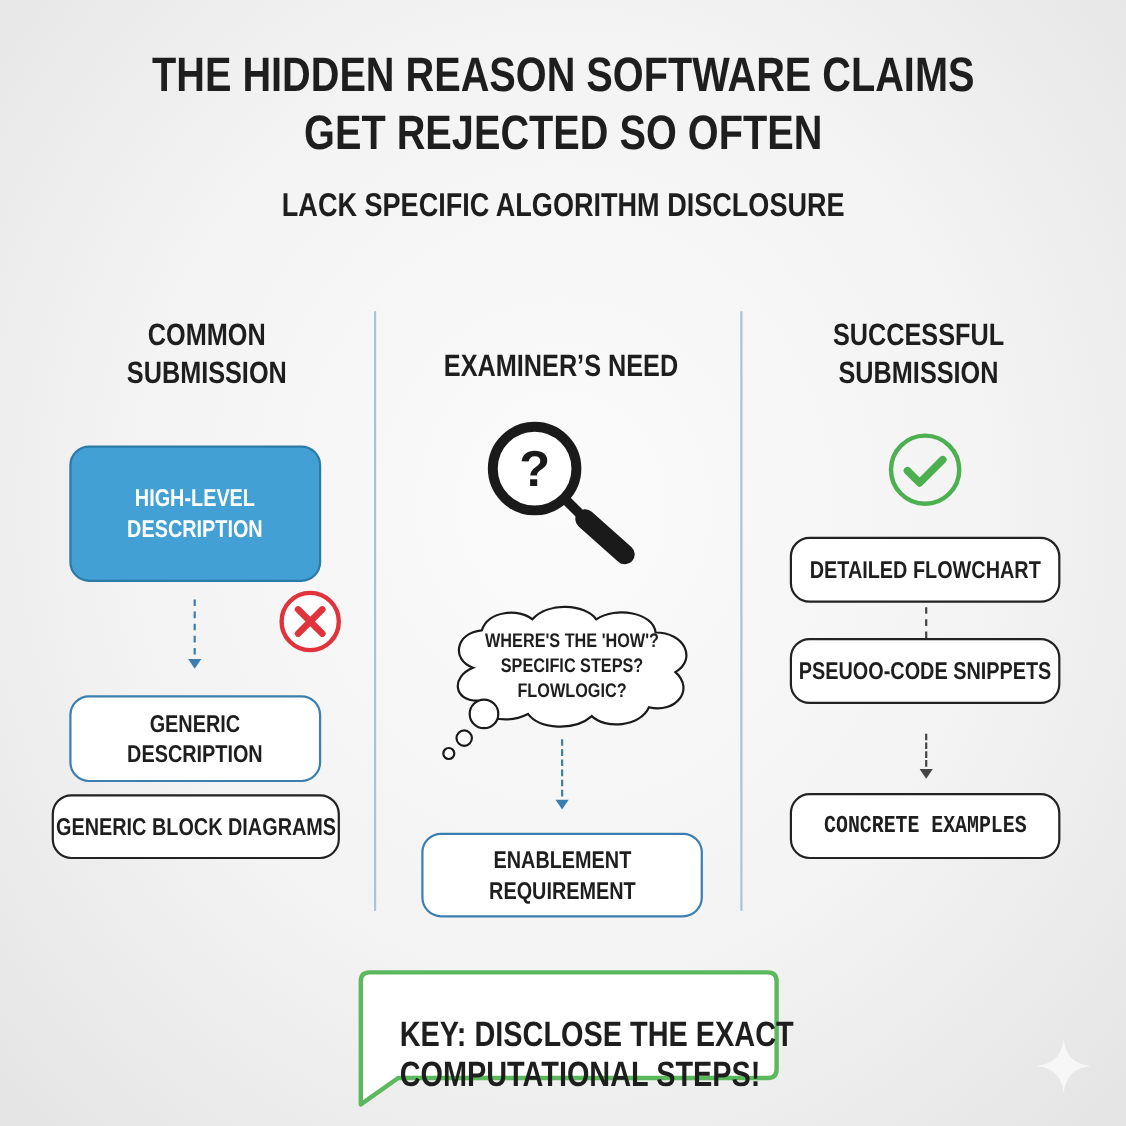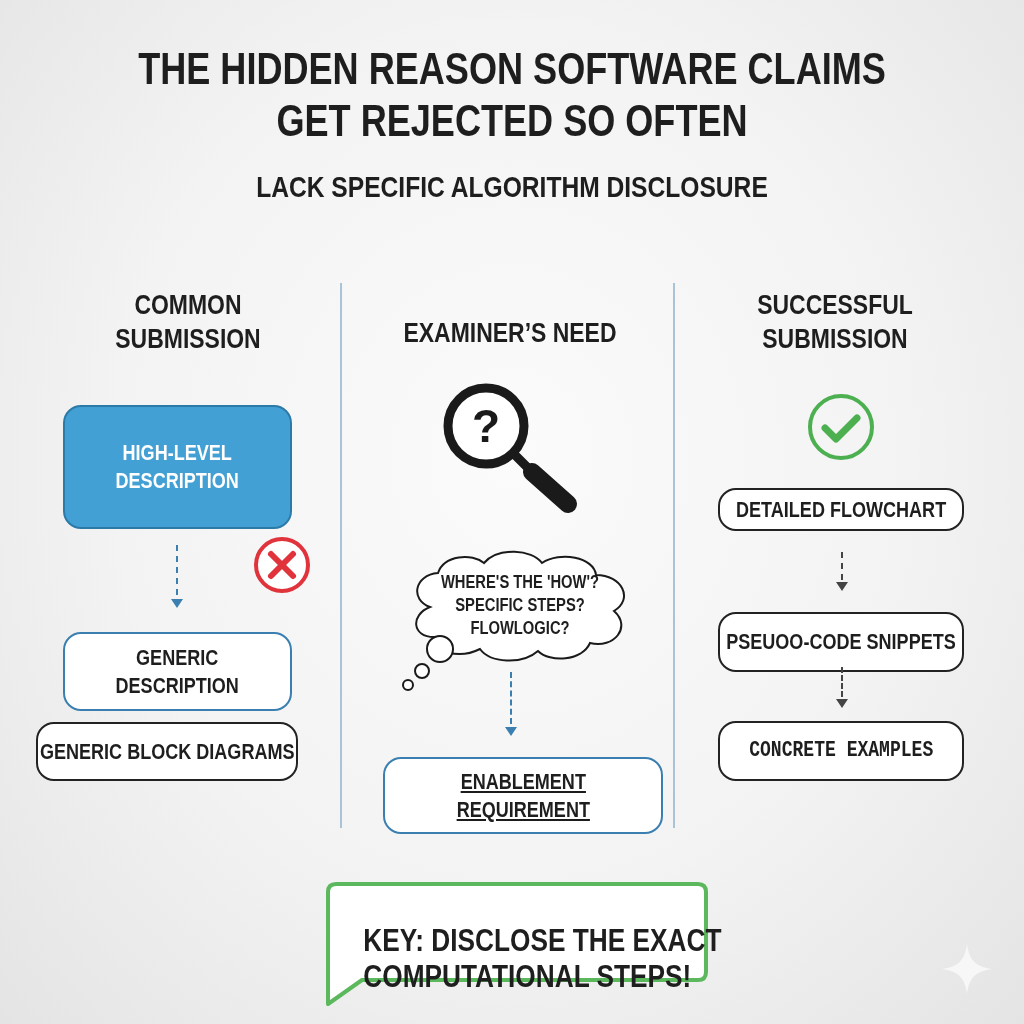--- a/index.html
+++ b/index.html
@@ -62,21 +62,21 @@
 <div class="abs dash" style="left:176px; top:545px; height:50px; border-color:#3a7fb0;"></div>
 <div class="abs arrowhead" style="left:171px; top:599px; border-top-color:#3a7fb0;"></div>
 
 <div class="abs box box-blueline" style="left:63px; top:620px; width:229px; height:79px;">
   <div>
     <span>GENERIC</span>
     <span>DESCRIPTION</span>
   </div>
 </div>
 
-<div class="abs box box-dark" style="left:36px; top:722px; width:262px; height:59px;justify-content:center;">
+<div class="abs box box-dark" style="left:47px; top:722px; width:262px; height:59px;justify-content:center;">
   <span>GENERIC BLOCK DIAGRAMS</span>
 </div>
 
 <div class="abs colhead" style="left:360px; width:300px; top:316px;">EXAMINER’S NEED</div>
 
 <svg class="abs" style="left:440px; top:380px;" width="145" height="135" viewBox="0 0 145 135">
   <circle cx="46" cy="46" r="38" fill="#fff" stroke="#1a1a1a" stroke-width="9"></circle>
   <line x1="74" y1="74" x2="90" y2="90" stroke="#1a1a1a" stroke-width="9"></line>
   <line x1="92" y1="92" x2="128" y2="124" stroke="#1a1a1a" stroke-width="18" stroke-linecap="round"></line>
   <text x="46" y="62" text-anchor="middle" font-family="Liberation Sans, sans-serif" font-weight="700" font-size="46" fill="#1a1a1a">?</text>
@@ -90,44 +90,44 @@
 </svg>
 <div class="abs" style="left:420px; top:571px; width:200px;">
   <div class="thought-text">WHERE'S THE 'HOW'?</div>
   <div class="thought-text">SPECIFIC STEPS?</div>
   <div class="thought-text">FLOWLOGIC?</div>
 </div>
 
 <div class="abs dash" style="left:510px; top:672px; height:52px; border-color:#3a7fb0;"></div>
 <div class="abs arrowhead" style="left:505px; top:727px; border-top-color:#3a7fb0;"></div>
 
-<div class="abs box box-blueline" style="left:383px; top:745px; width:280px; height:77px;text-decoration:underline;">
+<div class="abs box box-blueline" style="left:383px; top:745px; width:256px; height:77px;">
   <div>
     <span>ENABLEMENT</span>
     <span>REQUIREMENT</span>
   </div>
 </div>
 
 <div class="abs colhead" style="left:700px; width:270px; top:288px;">
   <div>SUCCESSFUL</div>
   <div>SUBMISSION</div>
 </div>
 
 <svg class="abs" style="left:806px; top:392px;" width="70" height="70" viewBox="0 0 70 70">
   <circle cx="35" cy="35" r="31" fill="none" stroke="#4caf50" stroke-width="4"></circle>
   <polyline points="19,36 30,47 51,26" fill="none" stroke="#4caf50" stroke-width="7" stroke-linecap="round" stroke-linejoin="round"></polyline>
 </svg>
 
-<div class="abs box box-dark" style="left:718px; top:488px; width:246px; height:43px;">
+<div class="abs box box-dark" style="left:718px; top:488px; width:246px; height:60px;">
   <span>DETAILED FLOWCHART</span>
 </div>
 <div class="abs dash" style="left:841px; top:552px; height:28px; border-color:#444;"></div>
 <div class="abs arrowhead" style="left:836px; top:582px; border-top-color:#444;"></div>
 
-<div class="abs box box-dark" style="left:718px; top:612px; width:246px; height:60px;">
+<div class="abs box box-dark" style="left:718px; top:580px; width:246px; height:60px;">
   <span>PSEUOO-CODE SNIPPETS</span>
 </div>
 <div class="abs dash" style="left:841px; top:667px; height:30px; border-color:#444;"></div>
 <div class="abs arrowhead" style="left:836px; top:699px; border-top-color:#444;"></div>
 
 <div class="abs box box-dark" style="left:718px; top:721px; width:246px; height:60px;font-family:Liberation Mono, monospace;">
   <span>CONCRETE EXAMPLES</span>
 </div>
 
 <svg class="abs" style="left:318px; top:880px;" width="395" height="130" viewBox="0 0 395 130">

